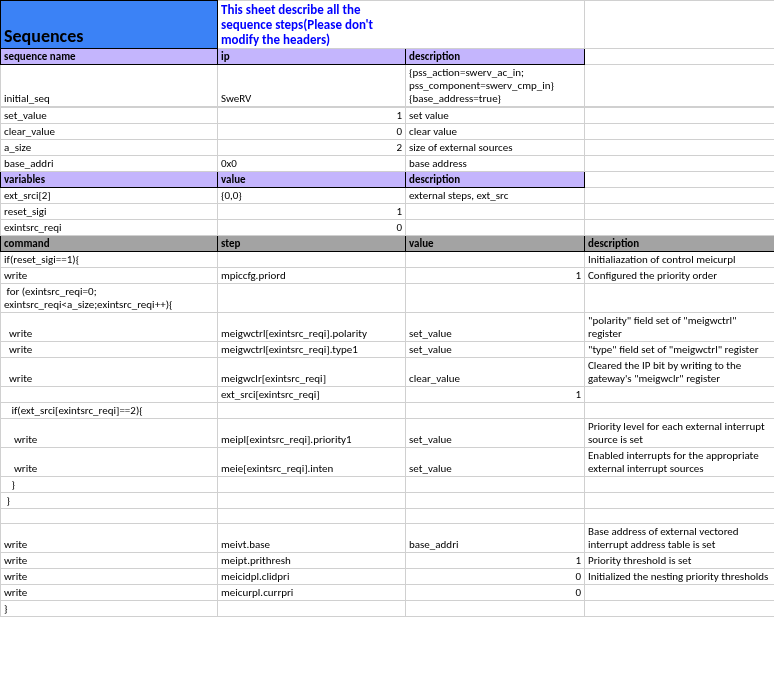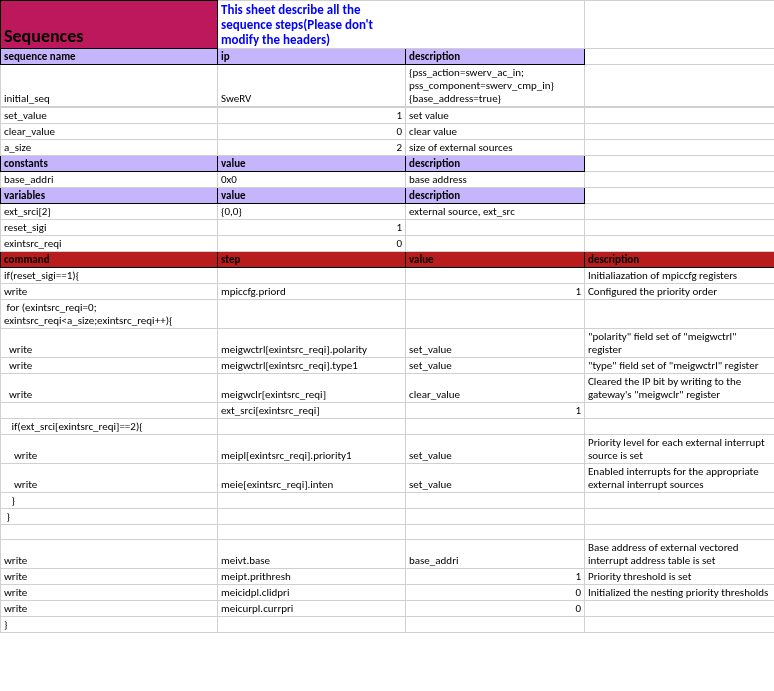--- a/index.html
+++ b/index.html
@@ -24,38 +24,38 @@
     padding: 1px 3px;
     vertical-align: bottom;
     height: 15px;
     box-sizing: border-box;
   }
   .colA { width: 217px; }
   .colB { width: 188px; }
   .colC { width: 179px; }
   .colD { width: 190px; }
   .title-cell {
-    background: #be185d;
+    background: #3b82f6;
     font-weight: bold;
     font-size: 18px;
     border: 1px solid #000;
   }
   .subtitle {
     color: #0000ff;
     font-weight: bold;
     font-size: 13px;
     vertical-align: bottom;
   }
   .hdr {
     background: #c4b5fd;
     font-weight: bold;
     border: 1px solid #000;
   }
   .hdr-light {
-    background: #b91c1c;
+    background: #a3a3a3;
     font-weight: bold;
     border: 1px solid #000;
   }
   .num { text-align: right; }
 </style>
 </head>
 <body>
 
 <div class="sheet">
 
@@ -93,41 +93,35 @@
       <div class="cell colC">clear value</div>
       <div class="cell colD"></div>
     </div>
     <div class="row">
       <div class="cell colA">a_size</div>
       <div class="cell colB num">2</div>
       <div class="cell colC">size of external sources</div>
       <div class="cell colD"></div>
     </div>
     <div class="row">
-      <div class="cell colA hdr">constants</div>
-      <div class="cell colB hdr">value</div>
-      <div class="cell colC hdr">description</div>
-      <div class="cell colD"></div>
-    </div>
-    <div class="row">
       <div class="cell colA">base_addri</div>
       <div class="cell colB">0x0</div>
       <div class="cell colC">base address</div>
       <div class="cell colD"></div>
     </div>
     <div class="row">
       <div class="cell colA hdr">variables</div>
       <div class="cell colB hdr">value</div>
       <div class="cell colC hdr">description</div>
       <div class="cell colD"></div>
     </div>
     <div class="row">
       <div class="cell colA">ext_srci[2]</div>
       <div class="cell colB">{0,0}</div>
-      <div class="cell colC">external source, ext_src</div>
+      <div class="cell colC">external steps, ext_src</div>
       <div class="cell colD"></div>
     </div>
     <div class="row">
       <div class="cell colA">reset_sigi</div>
       <div class="cell colB num">1</div>
       <div class="cell colC"></div>
       <div class="cell colD"></div>
     </div>
     <div class="row">
       <div class="cell colA">exintsrc_reqi</div>
@@ -138,21 +132,21 @@
     <div class="row">
       <div class="cell colA hdr-light">command</div>
       <div class="cell colB hdr-light">step</div>
       <div class="cell colC hdr-light">value</div>
       <div class="cell colD hdr-light">description</div>
     </div>
     <div class="row">
       <div class="cell colA" style="white-space: pre-wrap;">if(reset_sigi==1){</div>
       <div class="cell colB"></div>
       <div class="cell colC"></div>
-      <div class="cell colD" style="white-space: normal;">Initialiazation of mpiccfg registers</div>
+      <div class="cell colD" style="white-space: normal;">Initialiazation of control meicurpl</div>
     </div>
     <div class="row">
       <div class="cell colA" style="white-space: pre-wrap;">write</div>
       <div class="cell colB">mpiccfg.priord</div>
       <div class="cell colC num">1</div>
       <div class="cell colD" style="white-space: normal;">Configured the priority order</div>
     </div>
     <div class="row">
       <div class="cell colA" style="white-space: pre-wrap;"> for (exintsrc_reqi=0; exintsrc_reqi&lt;a_size;exintsrc_reqi++){</div>
       <div class="cell colB"></div>

